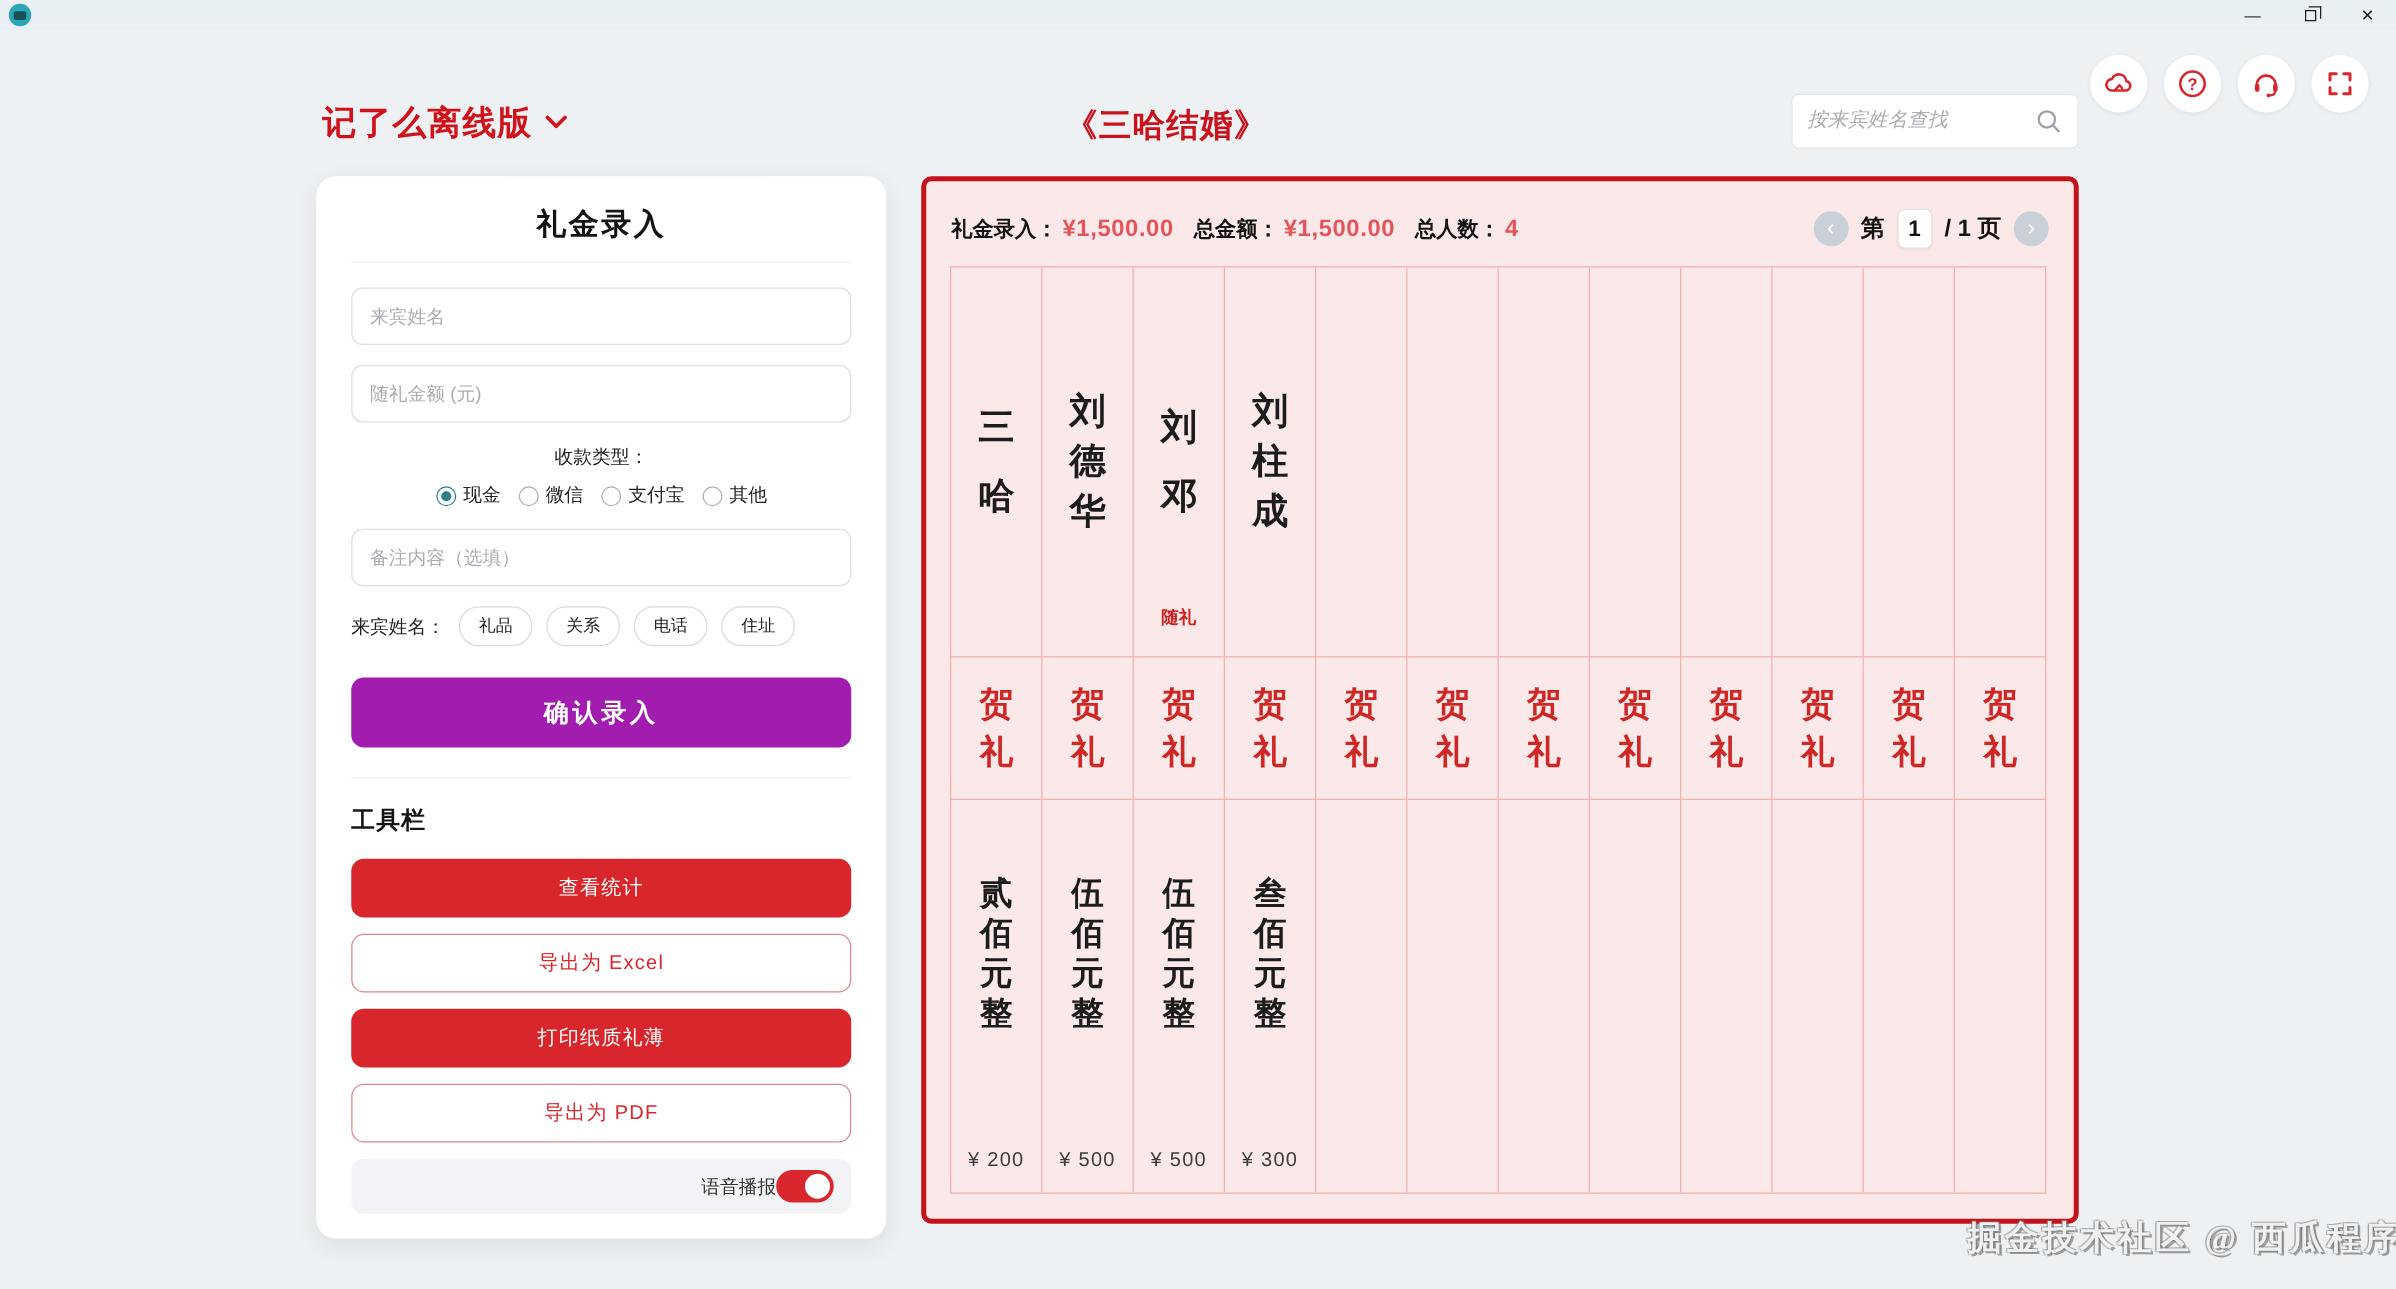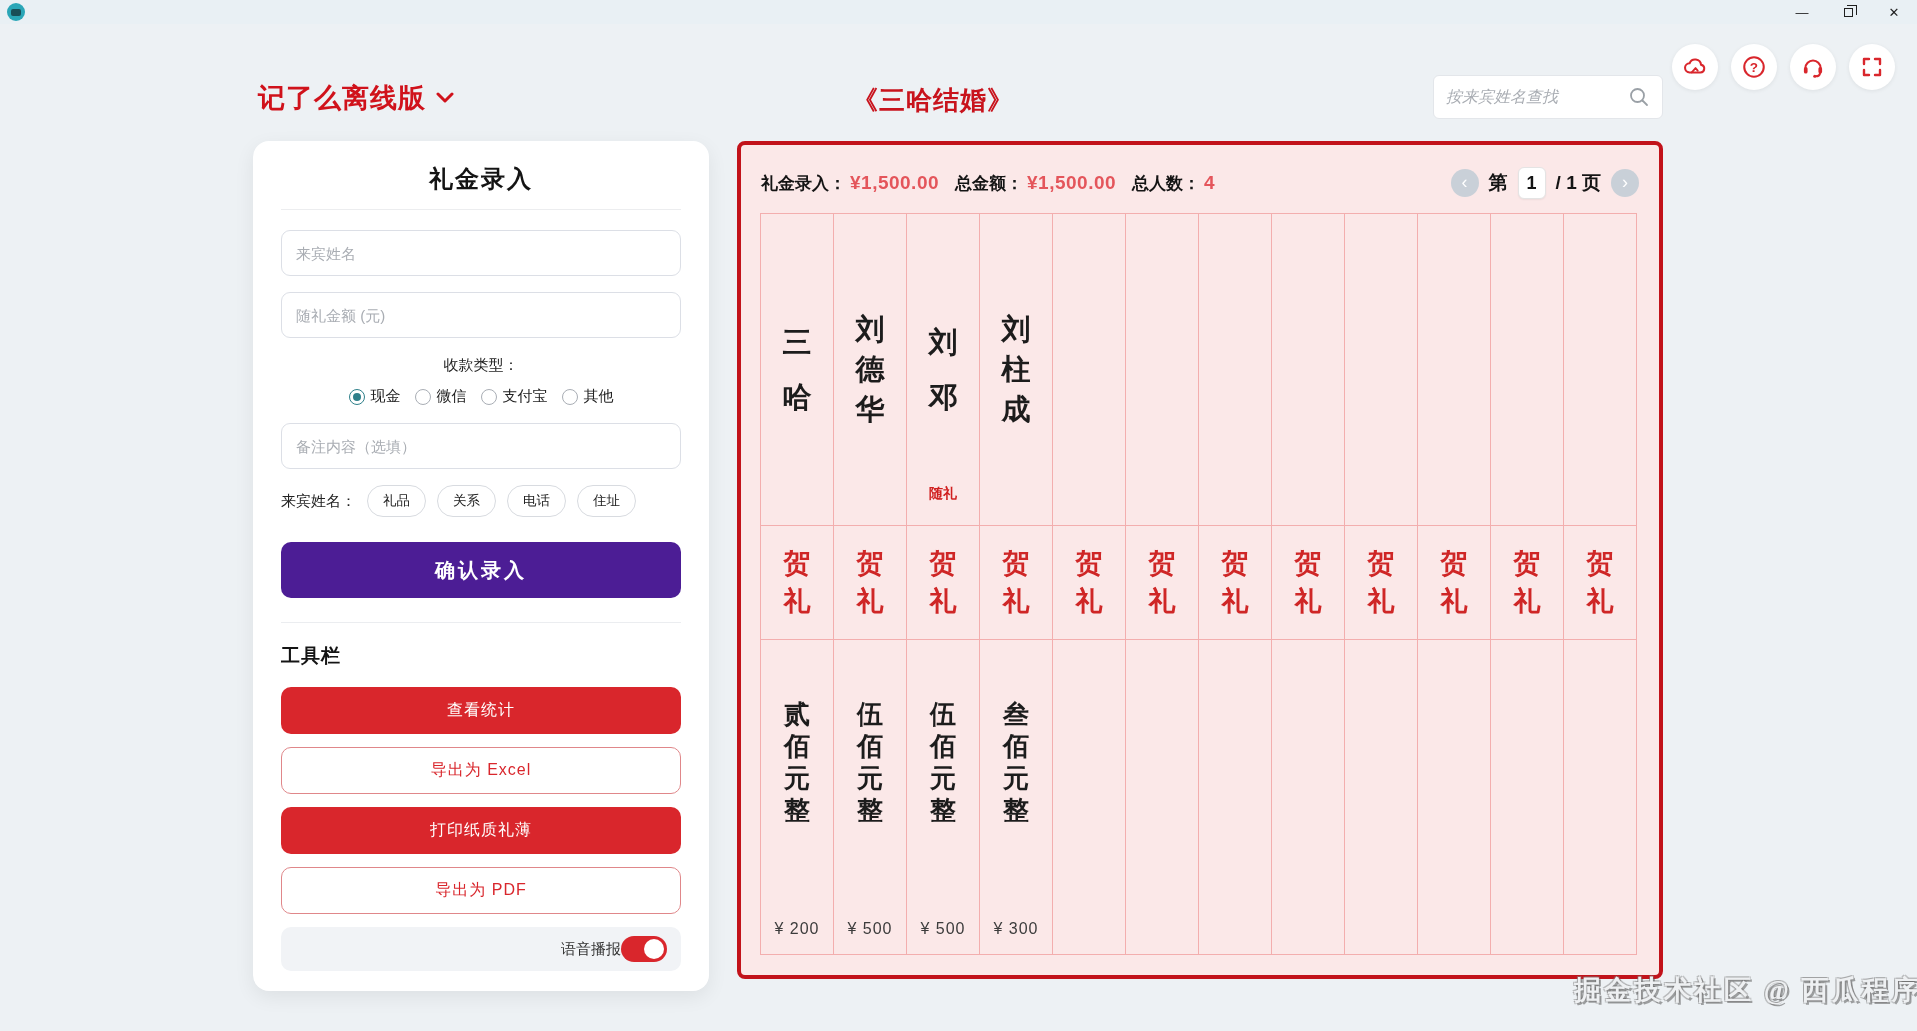--- a/index.html
+++ b/index.html
@@ -53,21 +53,21 @@
   .radio-row { display:flex; align-items:center; gap:12px; font-size:15px; color:#222; margin:2px 0 17px; flex-wrap:nowrap;flex-direction:column; }
   .radio-option { display:flex; align-items:center; gap:6px; cursor:pointer; white-space:nowrap; }
   .radio-dot { width:16px; height:16px; border-radius:50%; border:1.5px solid #a9aeb5; position:relative; background:#fff; flex:none; }
   .radio-dot.selected { border-color:#2e7f8a; }
   .radio-dot.selected::after { content:''; position:absolute; inset:3px; border-radius:50%; background:#2e7f8a; }
 
   .tags-row { display:flex; align-items:center; gap:11px; font-size:15px; color:#222; margin-bottom:25px; }
   .tag-pill { border:1px solid #d8dbe0; border-radius:16px; background:#fff; padding:6px 15px;
     font-size:13.5px; color:#222; cursor:pointer; font-family:"Liberation Sans", sans-serif; }
 
-  .submit-btn { display:block; width:100%; height:56px; background:#4c1d95; border:none; border-radius:10px;
+  .submit-btn { display:block; width:100%; height:56px; background:#a21caf; border:none; border-radius:10px;
     color:#fff; font-size:20px; font-weight:bold; letter-spacing:3px; margin-bottom:24px; cursor:pointer;
     font-family:"Liberation Sans", sans-serif; }
 
   .section-divider { border:none; border-top:1px solid #ebedf0; margin:0 0 20px; }
   .toolbar-title { font-size:19px; font-weight:bold; color:#141414; margin-bottom:18px; letter-spacing:1px; }
   .tool-btn { display:block; width:100%; height:47px; border-radius:10px; font-size:16px; margin-bottom:13px;
     cursor:pointer; font-family:"Liberation Sans", sans-serif; letter-spacing:1px; }
   .tool-btn.filled { background:#d9262c; color:#fff; border:none; }
   .tool-btn.outline { background:#fff; color:#d9262c; border:1px solid #e0878a; }
 

